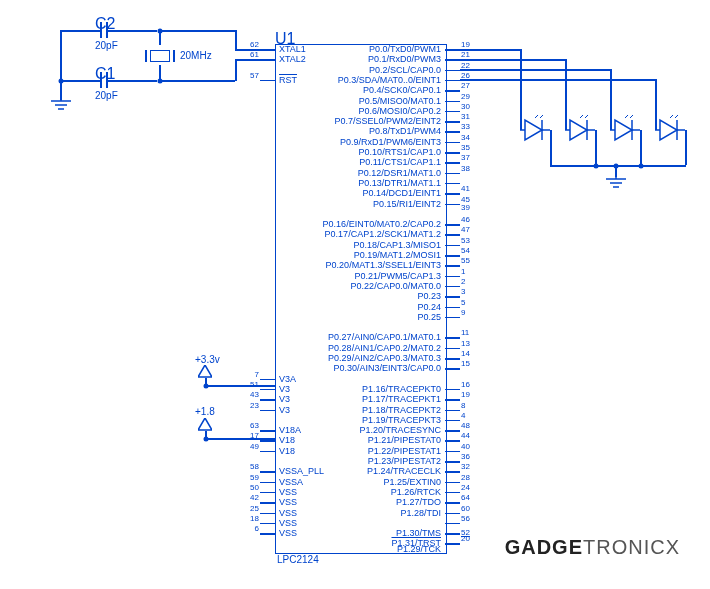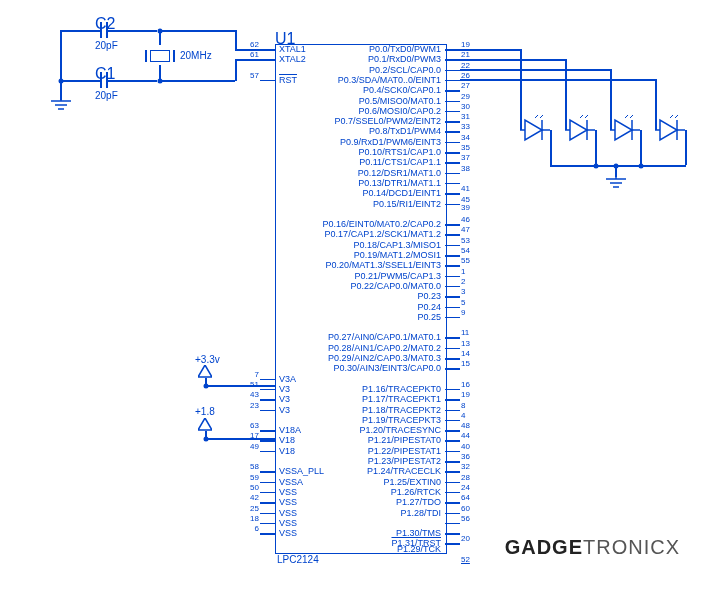--- a/index.html
+++ b/index.html
@@ -275,21 +275,21 @@
     <div class="wire wire-h" style="left: 445px; top: 502.2px; width: 15px;"></div>
     <div class="pin-num-r" style="left: 461px; top: 493.2px;">64</div>
     <div class="pin-label" style="right: 269px; top: 497.2px; text-align: right;">P1.27/TDO</div>
     <div class="wire wire-h" style="left: 445px; top: 512.5px; width: 15px;"></div>
     <div class="pin-num-r" style="left: 461px; top: 503.5px;">60</div>
     <div class="pin-label" style="right: 269px; top: 507.5px; text-align: right;">P1.28/TDI</div>
     <div class="wire wire-h" style="left: 445px; top: 522.8px; width: 15px;"></div>
     <div class="pin-num-r" style="left: 461px; top: 513.8px;">56</div>
     <div class="pin-label" style="right: 269px; top: 544px; text-align: left;">P1.29/TCK</div>
     <div class="wire wire-h" style="left: 445px; top: 533.1px; width: 15px;"></div>
-    <div class="pin-num-r" style="left: 461px; top: 555px; text-decoration: underline;">52</div>
+    <div class="pin-num-r" style="left: 461px; top: 528px; text-decoration: underline;">52</div>
     <div class="pin-label" style="right: 269px; top: 528.1px; text-align: right;">P1.30/TMS</div>
     <div class="wire wire-h" style="left: 445px; top: 543.4px; width: 15px;"></div>
     <div class="pin-num-r" style="left: 461px; top: 534.4px;">20</div>
     <div class="pin-label overline" style="right: 269px; top: 538.4px; text-align: right;">P1.31/TRST</div>
   </div>
 
 <div class="comp-label" style="left:95px; top:15px;">C2</div>
 <div class="comp-label" style="left:95px; top:40px; font-size:10px;">20pF</div>
 <div class="wire wire-h" style="left:60px; top:30px; width:40px;"></div>
 <div style="position:absolute; left:100px; top:22px; width:1.5px; height:16px; background:#0044cc;"></div>

